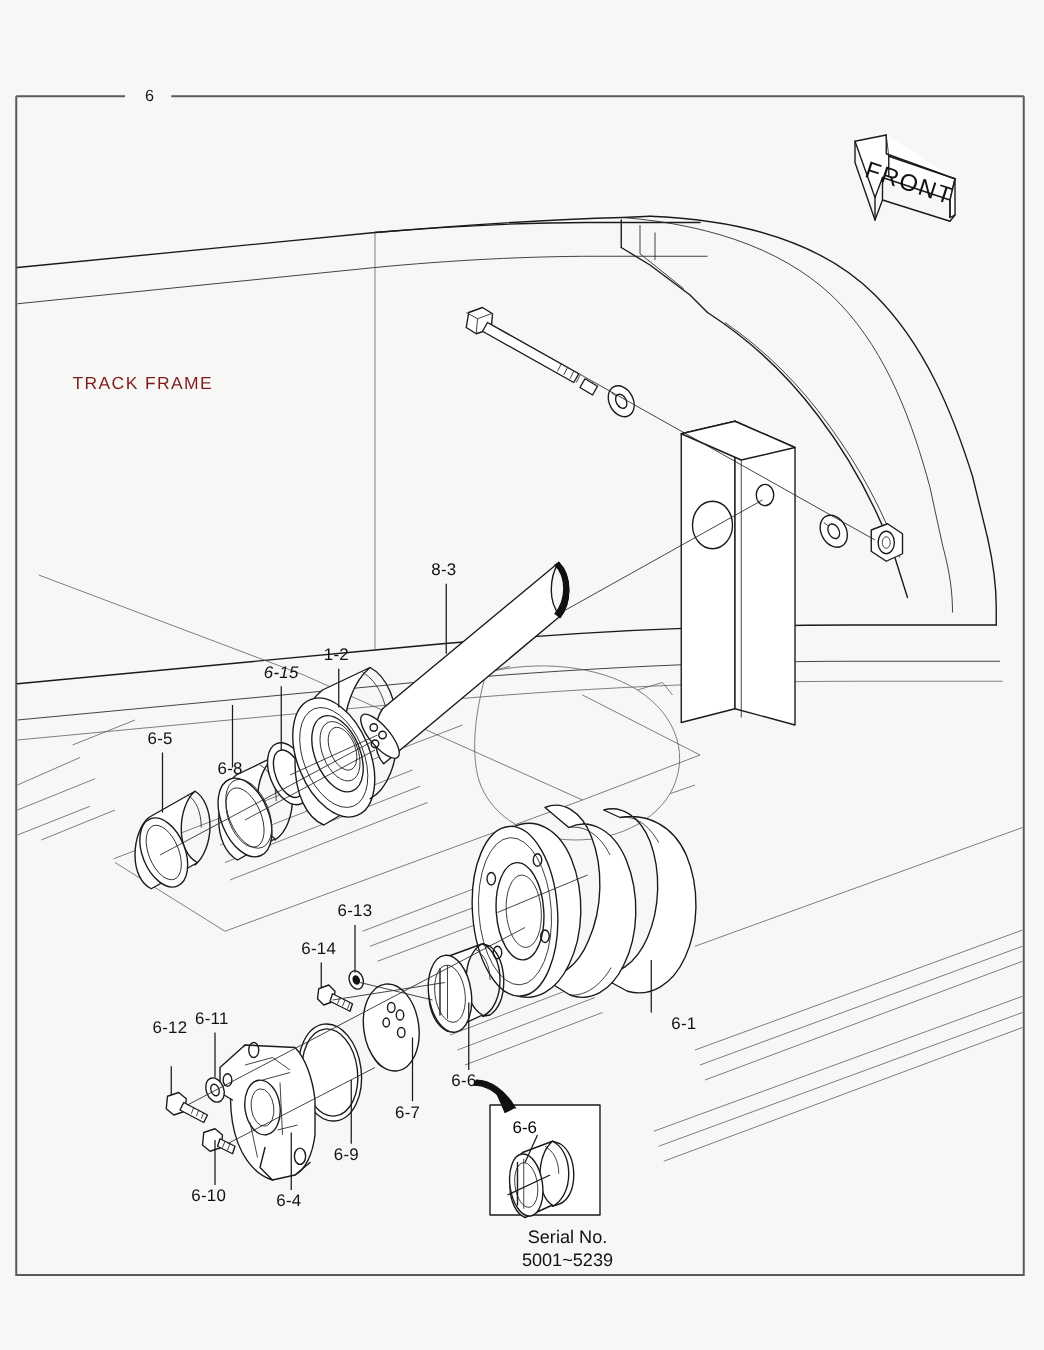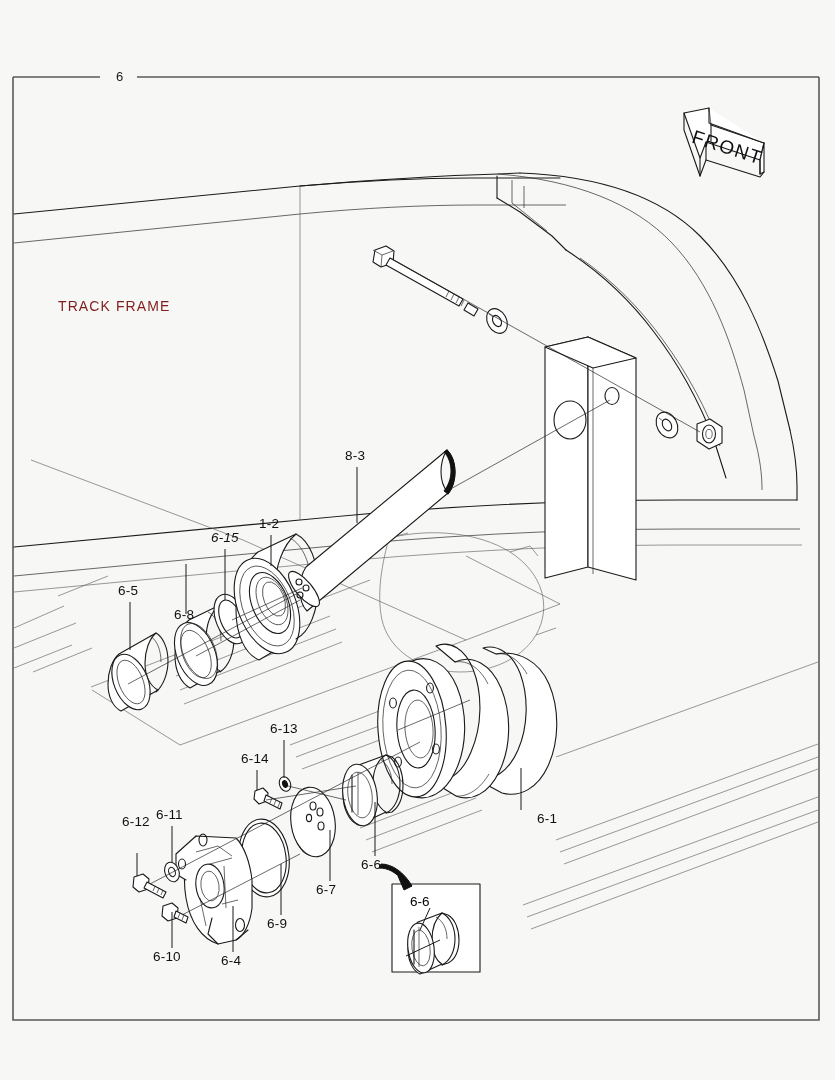--- a/index.html
+++ b/index.html
@@ -458,14 +458,18 @@
   <div class="lbl" style="left:174px;top:563px;margin-top:44px;">6-8</div>
   <div class="lbl" style="left:267px;top:916px;">6-9</div>
   <div class="lbl" style="left:153px;top:949px;">6-10</div>
   <div class="lbl" style="left:156px;top:807px;">6-11</div>
   <div class="lbl" style="left:122px;top:814px;">6-12</div>
   <div class="lbl" style="left:270px;top:721px;">6-13</div>
   <div class="lbl" style="left:241px;top:751px;">6-14</div>
   <div class="lbl" style="left:211px;top:530px;font-style:italic;">6-15</div>
 
   <div class="inset-lbl">6-6</div>
+  <div class="serial">
+    <div>Serial No.</div>
+    <div>5001~5239</div>
+  </div>
 
 </div>
 
 </body></html>

